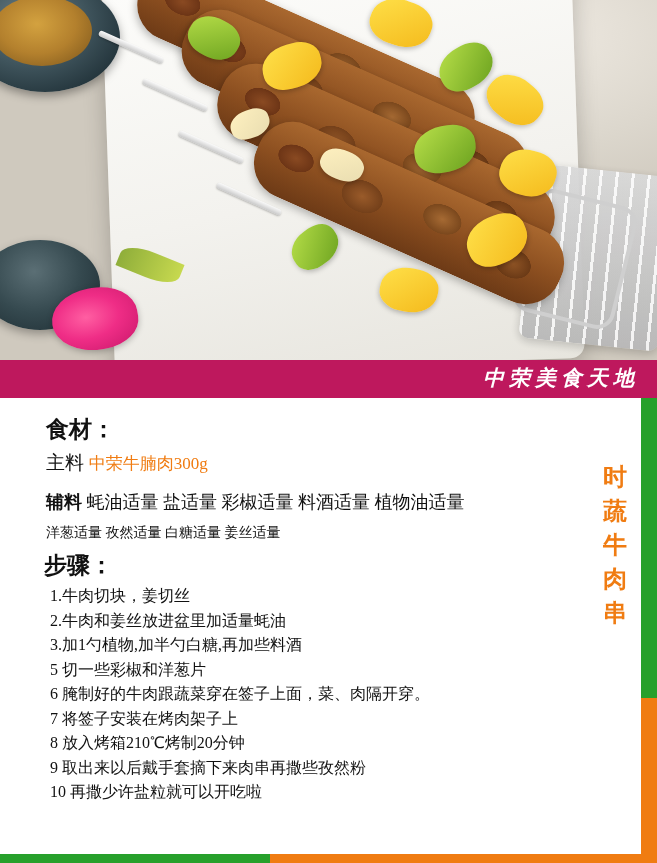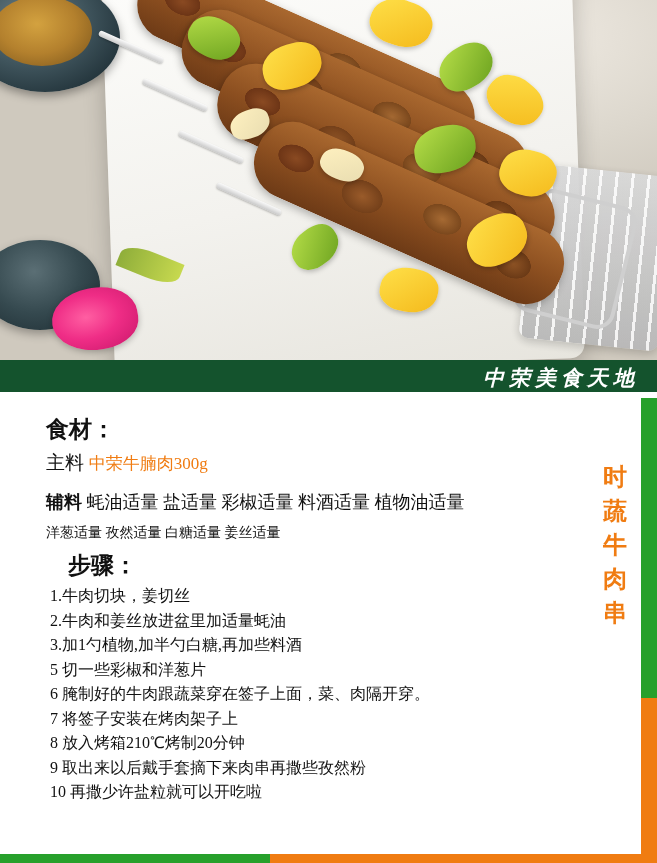--- a/index.html
+++ b/index.html
@@ -155,22 +155,22 @@
     border-radius: 3px;
     box-shadow: 0 1px 2px rgba(0,0,0,0.25);
   }
 
   
   .brand-band {
     position: absolute;
     left: 0;
     top: 360px;
     width: 657px;
-    height: 32px;
-    background: #14532d;
+    height: 38px;
+    background: #be185d;
   }
   .brand-band .brand-text {
     position: absolute;
     right: 18px;
     top: 4px;
     color: #ffffff;
     font-family: "Liberation Serif", serif;
     font-style: italic;
     font-weight: bold;
     font-size: 21px;
@@ -238,21 +238,21 @@
 
   
   .sec-title {
     position: absolute;
     font-family: "Liberation Serif", serif;
     font-weight: bold;
     font-size: 23px;
     color: #111;
   }
   #ingredients-title { left: 46px; top: 16px; }
-  #steps-title { left: 68px; top: 152px; }
+  #steps-title { left: 44px; top: 152px; }
 
   .ing-line {
     position: absolute;
     font-family: "Liberation Serif", serif;
     font-size: 19px;
     color: #111;
     white-space: nowrap;
   }
   #ing-main { left: 46px; top: 52px; }
   #ing-main .hl { color: #f07c12; font-size: 17px; }

